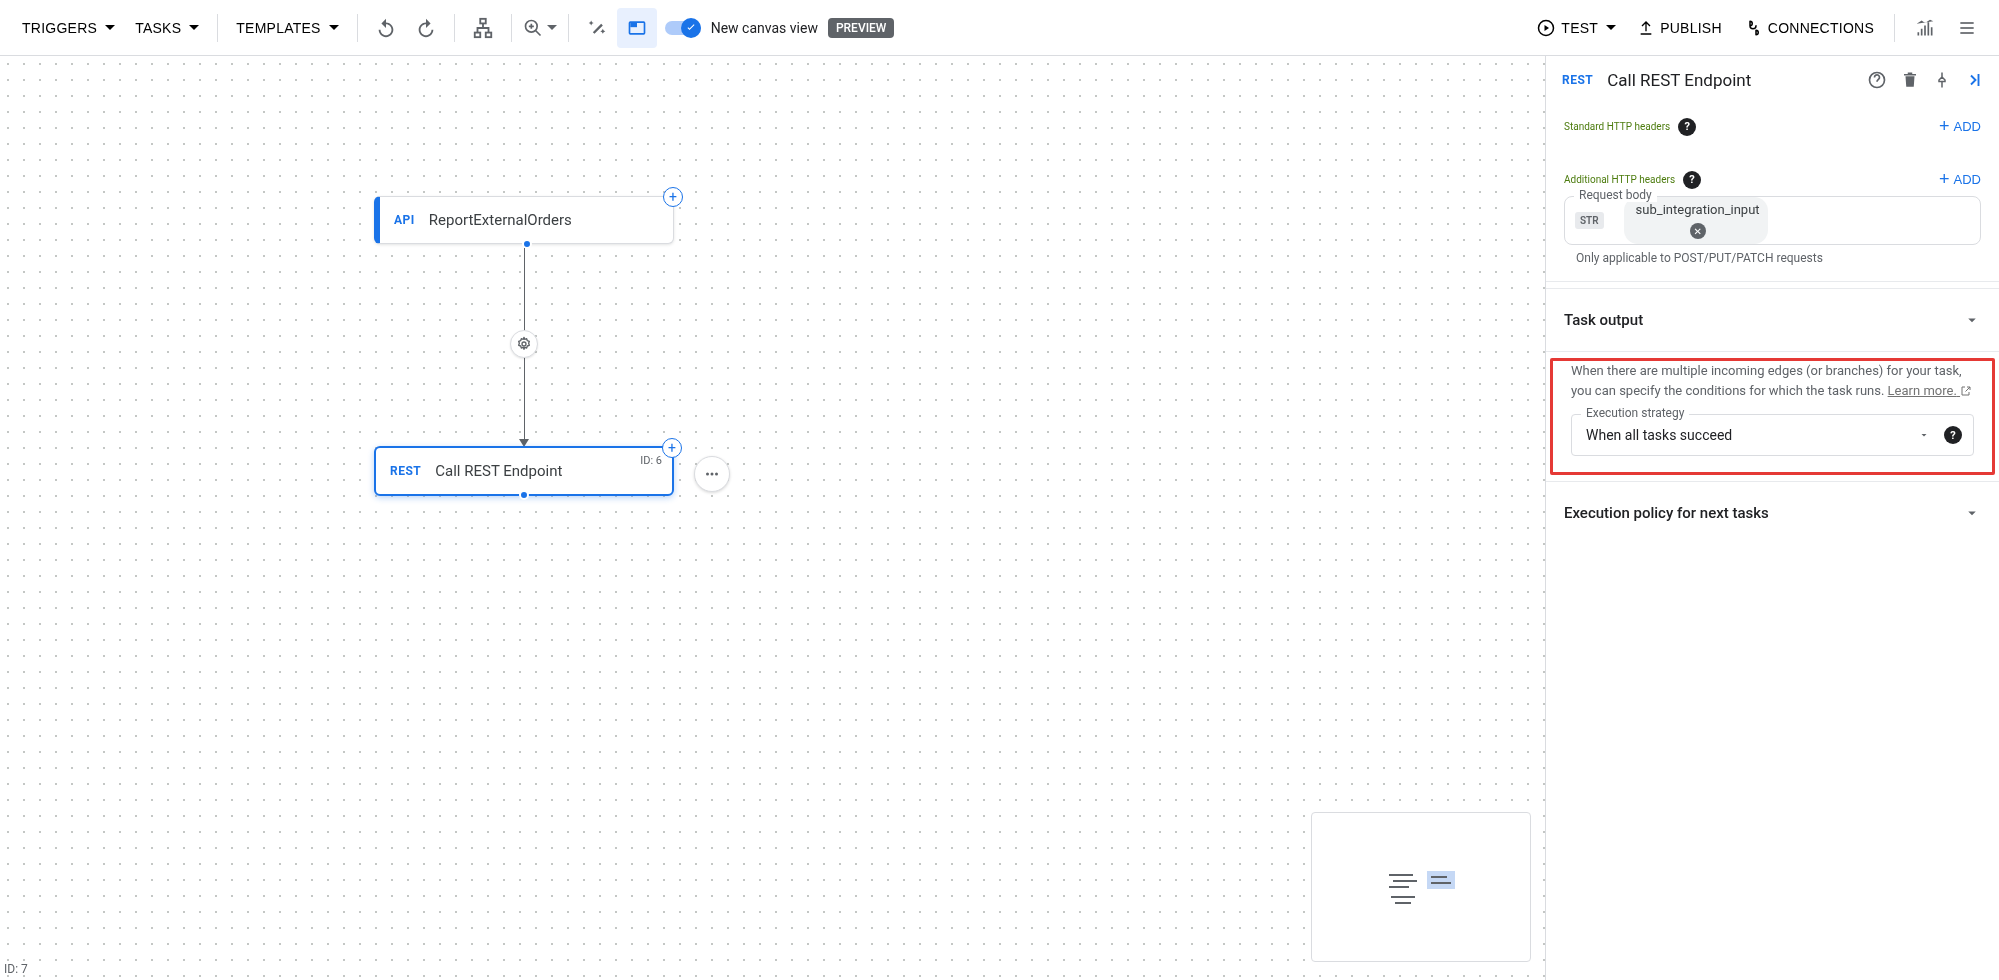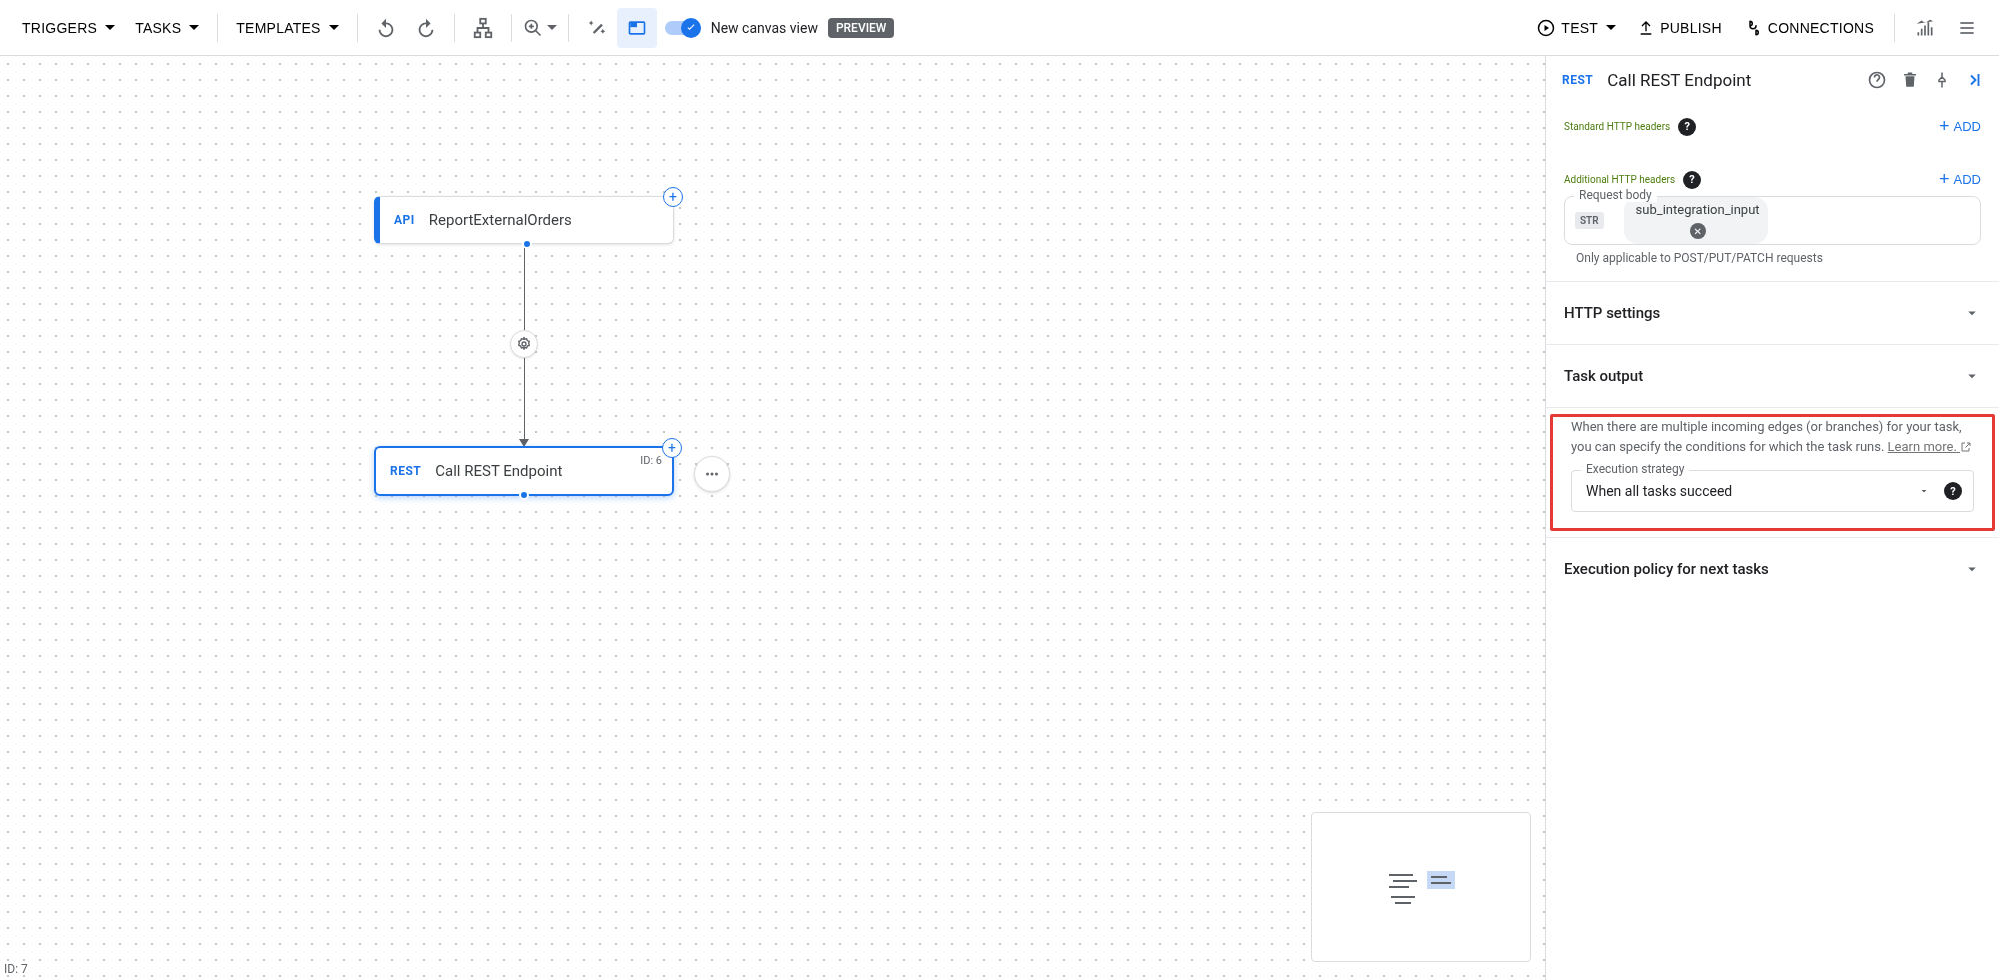--- a/index.html
+++ b/index.html
@@ -303,26 +303,20 @@
           <span class="chip">
             <span>sub_integration_input</span>
             <span class="chip-x">✕</span>
           </span>
         </div>
       </div>
       <div class="field-help">Only applicable to POST/PUT/PATCH requests</div>
     </div>
 
     <div class="section-divider"></div>
-    <div class="collapse-header">
-      <span class="collapse-title">HTTP settings</span>
-      <svg class="chev" width="18" height="18" viewBox="0 0 24 24">
-          <path fill="currentColor" d="M7 10l5 5 5-5z"></path>
-        </svg>
-    </div>
 
     <div class="section-divider"></div>
     <div class="collapse-header">
       <span class="collapse-title">Task output</span>
       <svg class="chev" width="18" height="18" viewBox="0 0 24 24">
           <path fill="currentColor" d="M7 10l5 5 5-5z"></path>
         </svg>
     </div>
 
     <div class="section-divider"></div>

